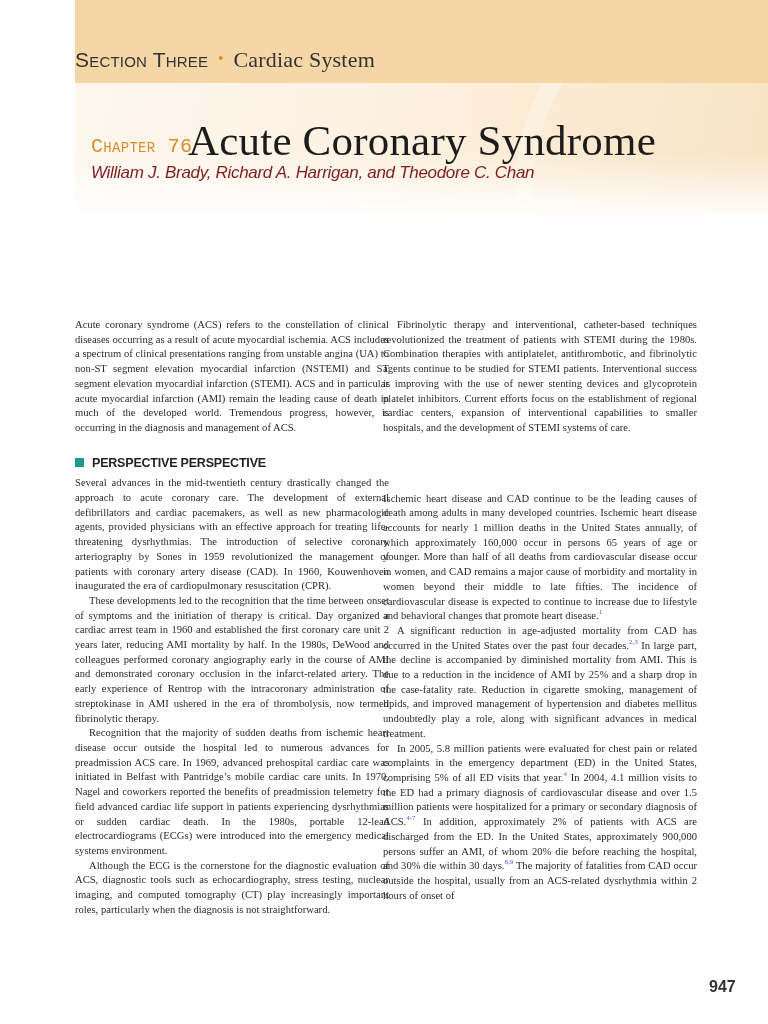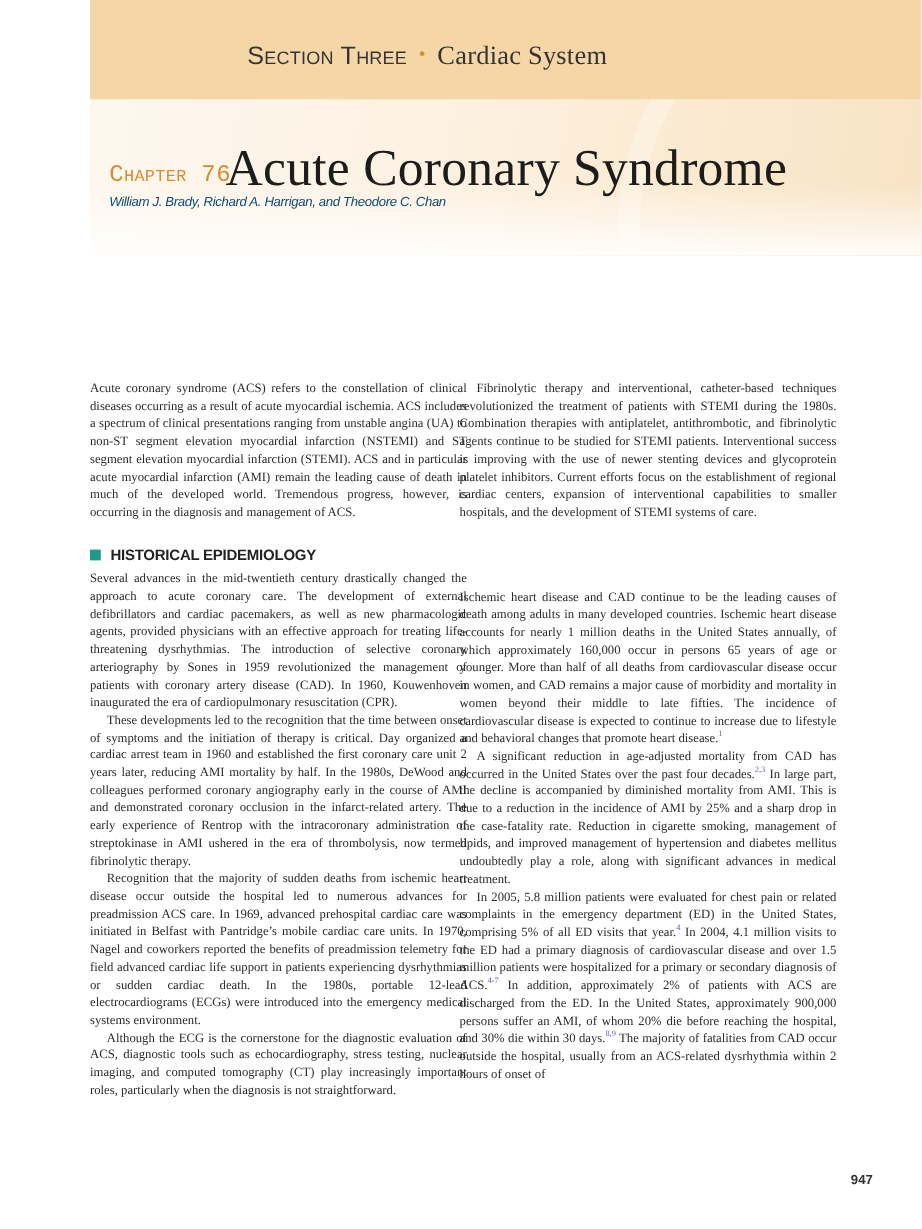--- a/index.html
+++ b/index.html
@@ -5,21 +5,21 @@
   html, body { margin: 0; padding: 0; }
   body {
     width: 768px; height: 1024px; background: #ffffff; position: relative; overflow: hidden;
     font-family: "Liberation Serif", "DejaVu Serif", serif; color: #2a2a2a;
   }
   .band {
     position: absolute; left: 75px; top: 0; width: 693px; height: 83px;
     background: #f5d6a7;
   }
   .section-title {
-    position: absolute; left: 75px; top: 33px; width: 562px; text-align: center;
+    position: absolute; left: 75px; top: 47px; width: 562px; text-align: left;
     font-size: 22px; color: #333; letter-spacing: 0.2px;
   }
   .section-title .sc { font-family: "Liberation Sans", "DejaVu Sans", sans-serif; font-variant: small-caps; font-size: 21px; }
   .section-title .dot { color: #d98c2b; margin: 0 4px; font-size: 16px; vertical-align: 3px; }
   .hero {
     position: absolute; left: 75px; top: 83px; width: 693px; height: 130px;
     background: linear-gradient(100deg, #fdf7ee 0%, #fdf2e3 40%, #fbe9cf 75%, #f8e3c4 100%);
     overflow: hidden;
   }
   .hero::before {
@@ -35,39 +35,39 @@
   .chapter-label {
     position: absolute; left: 91px; top: 135px;
     font-family: Liberation Mono, monospace; font-variant: small-caps;
     font-size: 20px; color: #d98c2b; letter-spacing: 0.3px;
   }
   .chapter-title {
     position: absolute; left: 188px; top: 116px; font-size: 43px; color: #1c1c1c; letter-spacing: 0.2px;
   }
   .authors {
     position: absolute; left: 91px; top: 163px; font-family: "Liberation Sans", "DejaVu Sans", sans-serif;
-    font-style: italic; font-size: 11px; color: #0c4a6e; letter-spacing: -0.3px;
+    font-style: italic; font-size: 17px; color: #7f1d1d; letter-spacing: -0.3px;
   }
   .col {
     position: absolute; width: 314px; font-size: 10.6px; line-height: 14.7px; text-align: justify;
     hyphens: auto;
   }
   .col-left { left: 75px; top: 318px; }
   .col-right { left: 383px; top: 318px; }
   .col p { margin: 0; text-indent: 14px; }
   .col p.noindent { text-indent: 0; }
   .heading {
     font-family: "Liberation Sans", "DejaVu Sans", sans-serif; font-weight: bold; font-size: 12.5px;
     color: #222; margin: 0; display: flex; align-items: center; letter-spacing: -0.2px;
   }
   .heading .sq { display: inline-block; width: 9px; height: 9px; background: #1e9a8a; margin-right: 8px; }
   .sup { font-size: 7px; vertical-align: 5px; color: #5b5bbb; line-height: 0; }
   .page-number {
     position: absolute; left: 709px; top: 978px;
-    font-family: "Liberation Sans", "DejaVu Sans", sans-serif; font-weight: bold; font-size: 11px; color: #333;
+    font-family: "Liberation Sans", "DejaVu Sans", sans-serif; font-weight: bold; font-size: 16px; color: #333;
   }
 </style>
 </head>
 <body>
 
 <div class="band"></div>
 <div class="section-title">
   <span class="sc">Section Three</span>
   <span class="dot">•</span>
   <span>Cardiac System</span>
@@ -75,21 +75,21 @@
 <div class="hero"></div>
 <div class="chapter-label">Chapter 76</div>
 <div class="chapter-title">Acute Coronary Syndrome</div>
 <div class="authors">William J. Brady, Richard A. Harrigan, and Theodore C. Chan</div>
 
 <div class="col col-left">
   <p class="noindent">Acute coronary syndrome (ACS) refers to the constellation of clinical diseases occurring as a result of acute myocardial ischemia. ACS includes a spectrum of clinical presentations ranging from unstable angina (UA) to non-ST segment elevation myocardial infarction (NSTEMI) and ST segment elevation myocardial infarction (STEMI). ACS and in particular acute myocardial infarction (AMI) remain the leading cause of death in much of the developed world. Tremendous progress, however, is occurring in the diagnosis and management of ACS.</p>
   <div style="height:20px"></div>
   <h2 class="heading">
     <span class="sq"></span>
-    <span>HISTORICAL EPIDEMIOLOGY</span>
+    <span>PERSPECTIVE PERSPECTIVE</span>
   </h2>
   <div style="height:6px"></div>
   <p class="noindent">Several advances in the mid-twentieth century drastically changed the approach to acute coronary care. The development of external defibrillators and cardiac pacemakers, as well as new pharmacologic agents, provided physicians with an effective approach for treating life-threatening dysrhythmias. The introduction of selective coronary arteriography by Sones in 1959 revolutionized the management of patients with coronary artery disease (CAD). In 1960, Kouwenhoven inaugurated the era of cardiopulmonary resuscitation (CPR).</p>
   <p>These developments led to the recognition that the time between onset of symptoms and the initiation of therapy is critical. Day organized a cardiac arrest team in 1960 and established the first coronary care unit 2 years later, reducing AMI mortality by half. In the 1980s, DeWood and colleagues performed coronary angiography early in the course of AMI and demonstrated coronary occlusion in the infarct-related artery. The early experience of Rentrop with the intracoronary administration of streptokinase in AMI ushered in the era of thrombolysis, now termed fibrinolytic therapy.</p>
   <p>Recognition that the majority of sudden deaths from ischemic heart disease occur outside the hospital led to numerous advances for preadmission ACS care. In 1969, advanced prehospital cardiac care was initiated in Belfast with Pantridge’s mobile cardiac care units. In 1970, Nagel and coworkers reported the benefits of preadmission telemetry for field advanced cardiac life support in patients experiencing dysrhythmias or sudden cardiac death. In the 1980s, portable 12-lead electrocardiograms (ECGs) were introduced into the emergency medical systems environment.</p>
   <p>Although the ECG is the cornerstone for the diagnostic evaluation of ACS, diagnostic tools such as echocardiography, stress testing, nuclear imaging, and computed tomography (CT) play increasingly important roles, particularly when the diagnosis is not straightforward.</p>
 </div>
 
 <div class="col col-right">
   <p>Fibrinolytic therapy and interventional, catheter-based techniques revolutionized the treatment of patients with STEMI during the 1980s. Combination therapies with antiplatelet, antithrombotic, and fibrinolytic agents continue to be studied for STEMI patients. Interventional success is improving with the use of newer stenting devices and glycoprotein platelet inhibitors. Current efforts focus on the establishment of regional cardiac centers, expansion of interventional capabilities to smaller hospitals, and the development of STEMI systems of care.</p>

